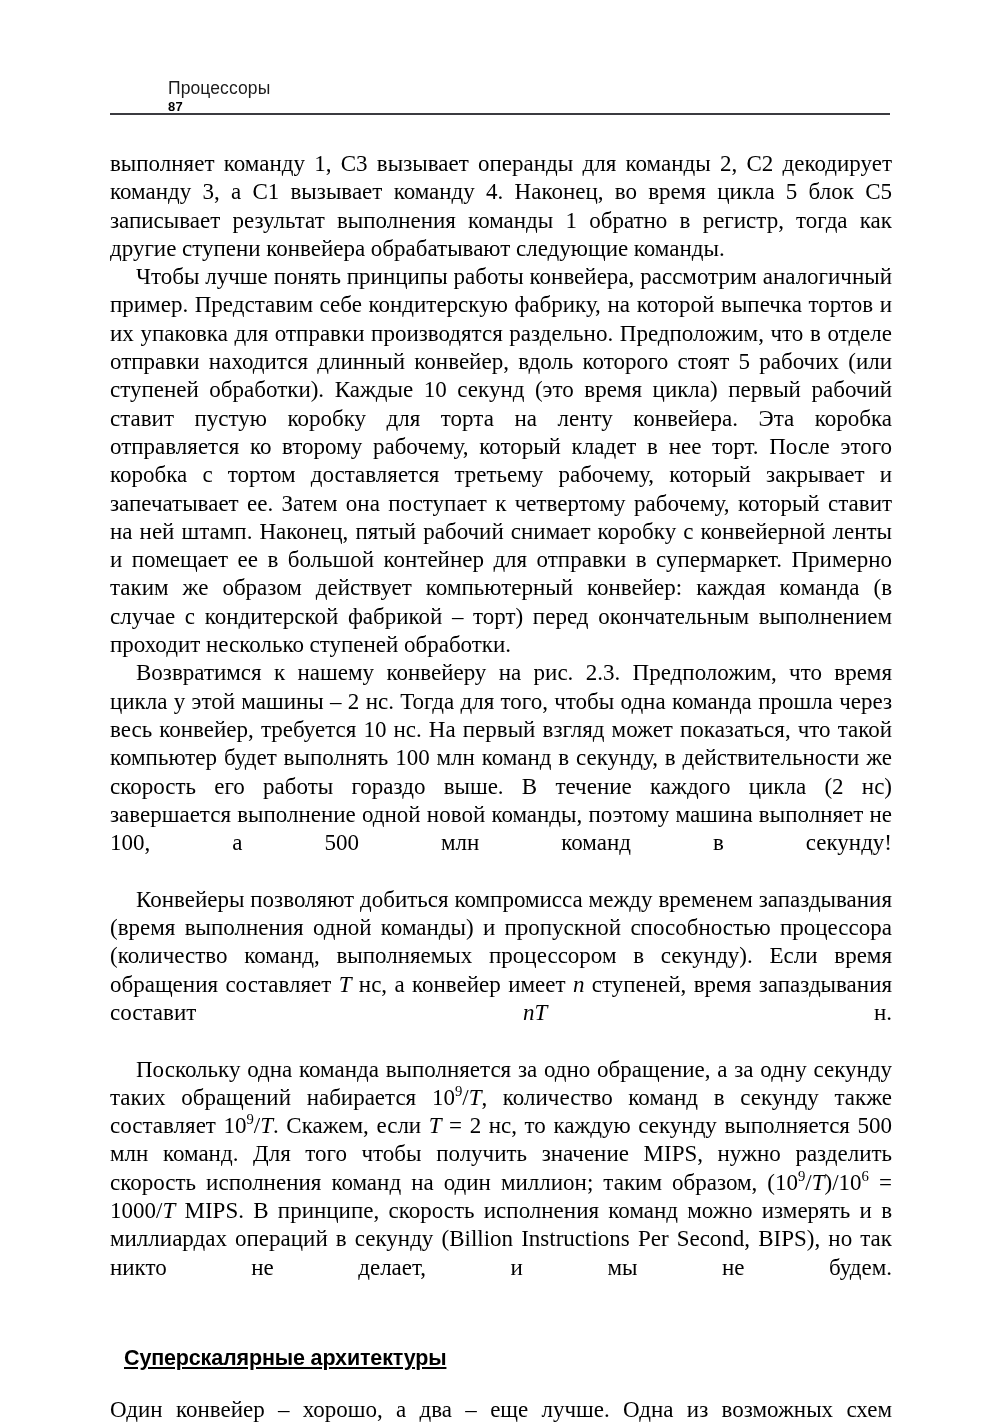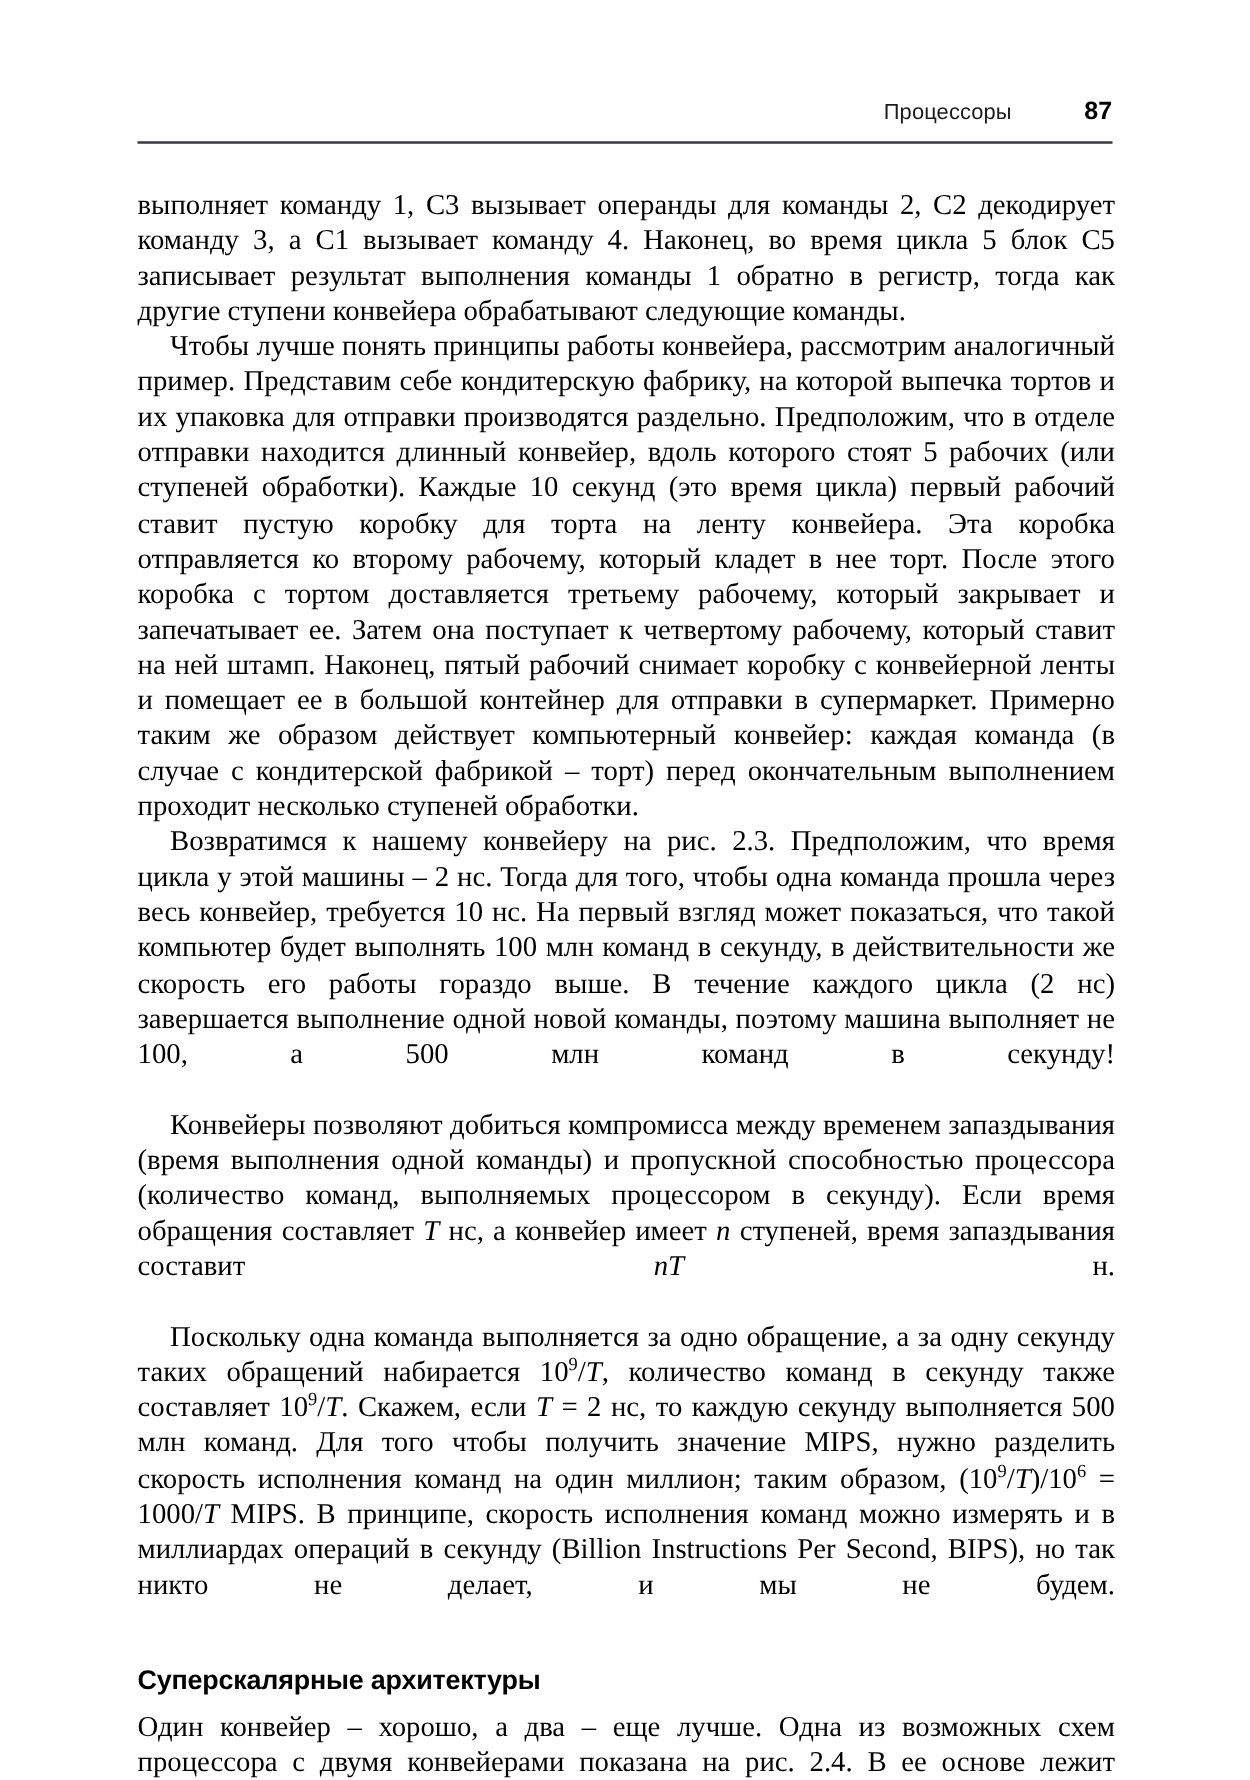--- a/index.html
+++ b/index.html
@@ -24,31 +24,32 @@
   
   .running-head {
     position: absolute;
     left: 110px;
     top: 78px;
     width: 780px;
     display: flex;
     justify-content: flex-end;
     align-items: baseline;
     font-family: "Liberation Sans", "DejaVu Sans", sans-serif;
+    flex-direction: column;
   }
 
   .running-head .rh-title {
     font-size: 17.5px;
     letter-spacing: 0.1px;
     color: #1b1b1b;
     font-weight: 400;
   }
 
   .running-head .rh-page {
-    font-size: 20px;
+    font-size: 13px;
     font-weight: 700;
     color: #000000;
     margin-left: 58px;
     letter-spacing: 0.2px;
   }
 
   .head-rule {
     position: absolute;
     left: 110px;
     top: 113px;
@@ -97,27 +98,28 @@
   i.ital { font-style: italic; }
 
   sup.sup {
     font-size: 0.64em;
     vertical-align: super;
     line-height: 0;
   }
 
   
   h2.section-heading {
-    margin: 0;
+    margin: 14px;
     font-family: "Liberation Sans", "DejaVu Sans", sans-serif;
     font-weight: 700;
     font-size: 21.5px;
     line-height: 28px;
     letter-spacing: -0.15px;
     color: #000000;
+    text-decoration: underline;
   }
 
   .sp-before-heading { height: 20px; }
   .sp-after-heading  { height: 10px; }
 </style>
 </head>
 <body>
 
 <div class="page">
 

